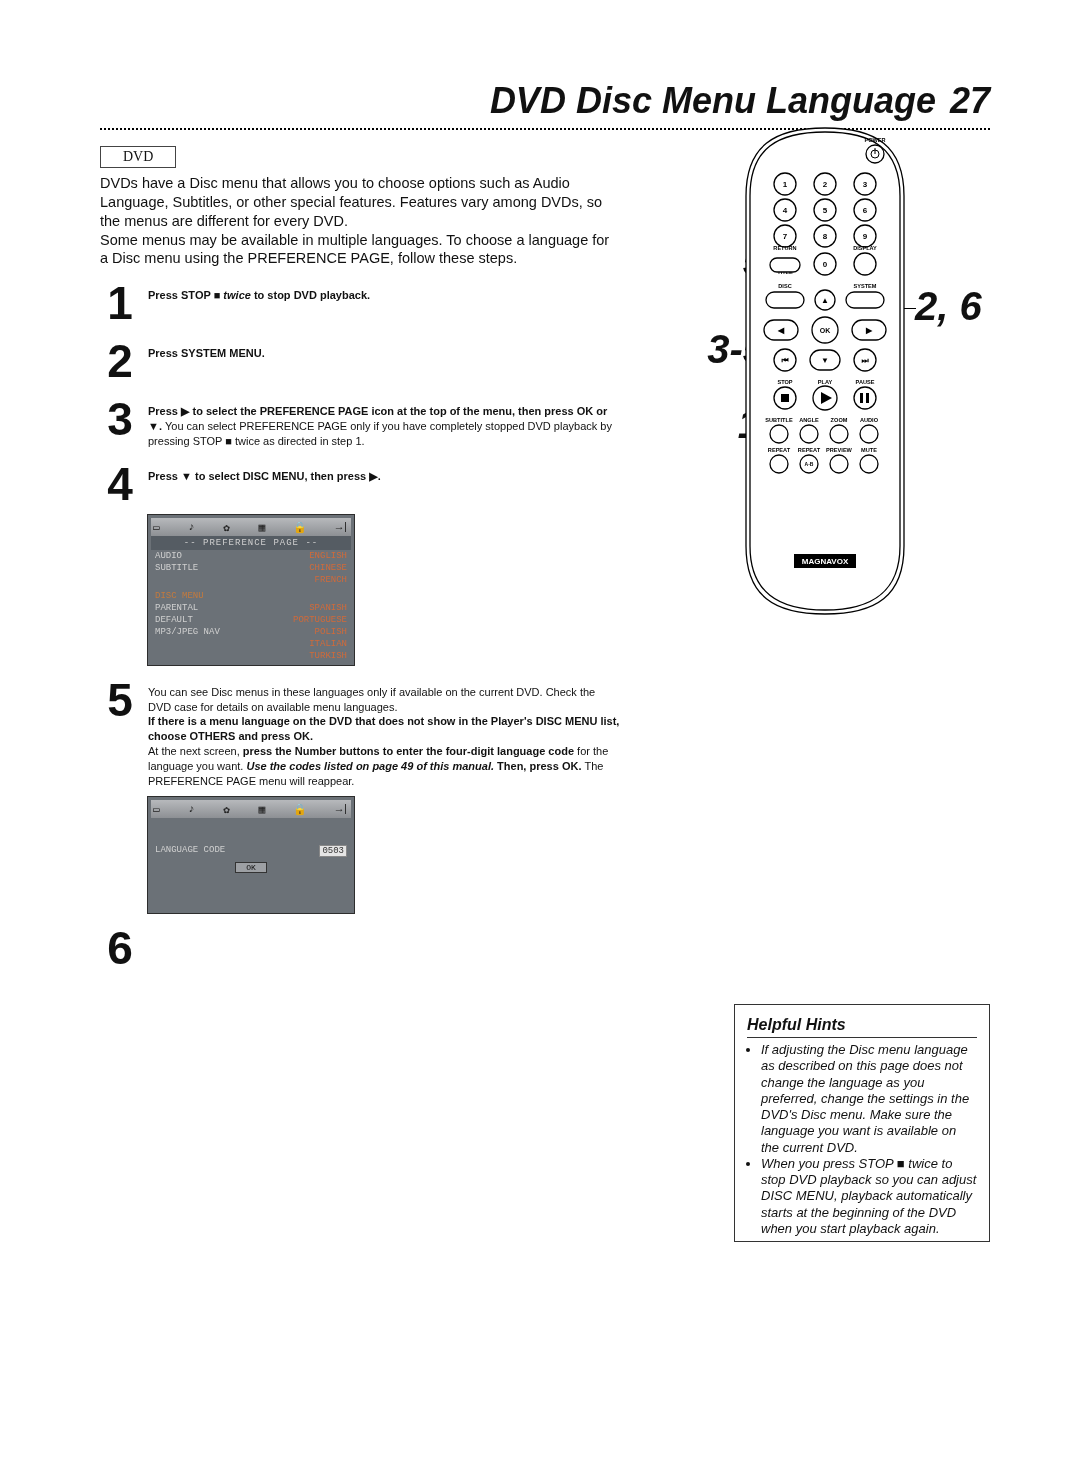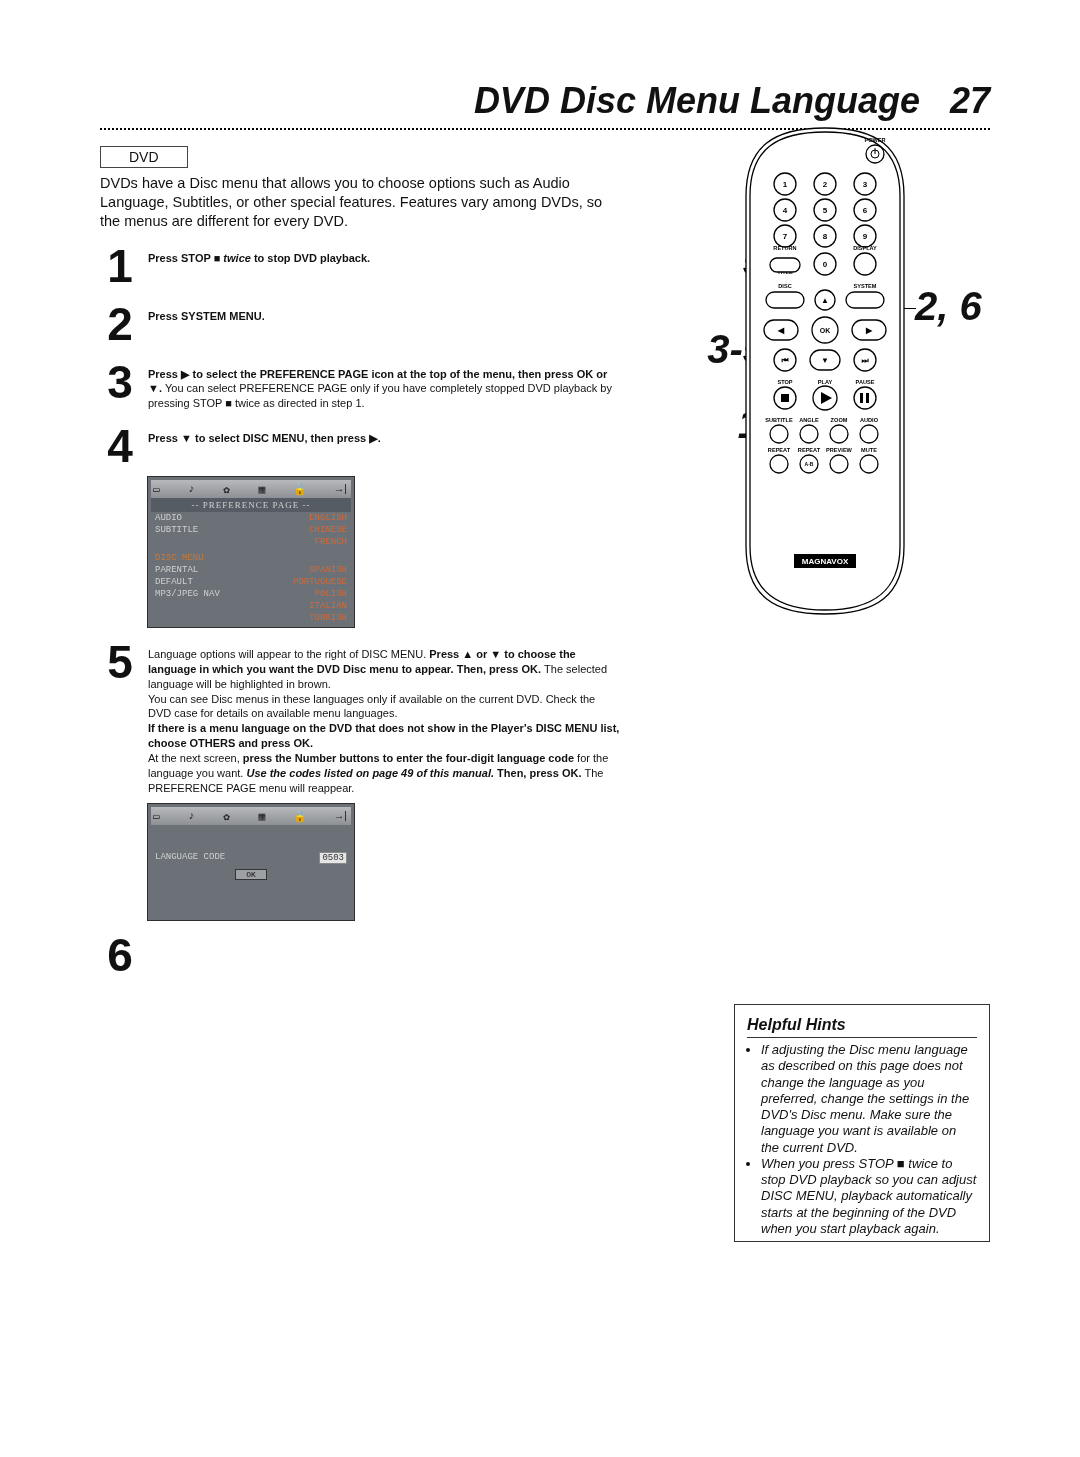--- a/index.html
+++ b/index.html
@@ -21,32 +21,33 @@
     position: relative;
   }
   .header h1 {
     margin: 0;
     font-size: 36px;
     font-weight: 700;
     font-style: italic;
   }
   .header h1 .pn {
     display: inline-block;
-    margin-left: 20px;
+    margin-left: 4px;
   }
   .dotted-rule {
     border-top: 2px dotted #000;
     margin-top: 6px;
   }
   .tag-box {
     display: inline-block;
     border: 1px solid #444;
-    padding: 2px 28px;
+    padding: 2px 22px;
     font-size: 14px;
     margin-top: 10px;
+    font-family: Liberation Serif, serif;
   }
   .columns {
     display: flex;
     align-items: flex-start;
     margin-top: 6px;
   }
   .left {
     flex: 1 1 auto;
     max-width: 520px;
   }
@@ -99,21 +100,20 @@
     padding: 3px 2px 2px;
     font-size: 11px;
     color: #222;
     background: linear-gradient(#b7b9bc,#8d9094);
   }
   .osd .title {
     text-align: center;
     letter-spacing: 1px;
     padding: 2px 0;
     background: #555c63;
-    font-family: Liberation Serif, serif;
   }
   .osd .row { display:flex; padding: 1px 4px; }
   .osd .row .l { flex:1; }
   .osd .row .r { color: #d06a3a; }
   .osd .row.active .l { color:#c47a3d;margin-top:16px; }
   .osd .ok { display:block; margin:4px auto; border:1px solid #333; background:#9da0a4; color:#111; padding:0 6px; font-size:8px; width:18px; text-align:center; }
   .hints {
     position: absolute;
     right: 0;
     top: 868px;
@@ -163,20 +163,21 @@
   </div>
   <div class="dotted-rule"></div>
 
   <div class="columns">
 
     <div class="left">
       <span class="tag-box">DVD</span>
 
       <div class="intro">
         <div>DVDs have a Disc menu that allows you to choose options such as Audio Language, Subtitles, or other special features. Features vary among DVDs, so the menus are different for every DVD.</div>
+        <div>Some menus may be available in multiple languages. To choose a language for a Disc menu using the PREFERENCE PAGE, follow these steps.</div>
       </div>
 
       <div class="steps">
 
         <div class="step">
           <div class="num">1</div>
           <div class="body">
             <b><span>Press STOP </span><span class="glyph">■</span><i> twice</i><span> to stop DVD playback.</span></b>
           </div>
         </div>
@@ -240,21 +241,20 @@
               <div class="row">
                 <span class="l"></span>
                 <span class="r">TURKISH</span>
               </div>
             </div>
         </div>
 
         <div class="step">
           <div class="num">5</div>
           <div class="body">
-            <div><span>Language options will appear to the right of DISC MENU. </span><b>Press ▲ or ▼ to choose the language in which you want the DVD Disc menu to appear. Then, press OK. </b><span>The selected language will be highlighted in brown.</span></div>
             <div>You can see Disc menus in these languages only if available on the current DVD. Check the DVD case for details on available menu languages.</div>
             <div><b>If there is a menu language on the DVD that does not show in the Player's DISC MENU list, choose OTHERS and press OK.</b></div>
             <div><span>At the next screen, </span><b>press the Number buttons to enter the four-digit language code </b><span>for the language you want. </span><b><i>Use the codes listed on page 49 of this manual. </i></b><b>Then, press OK. </b><span>The PREFERENCE PAGE menu will reappear.</span></div>
           </div>
         </div>
 
         <div class="osd" style="height:110px">
           <div class="icons">
             <span>▭</span>
             <span>♪</span>

